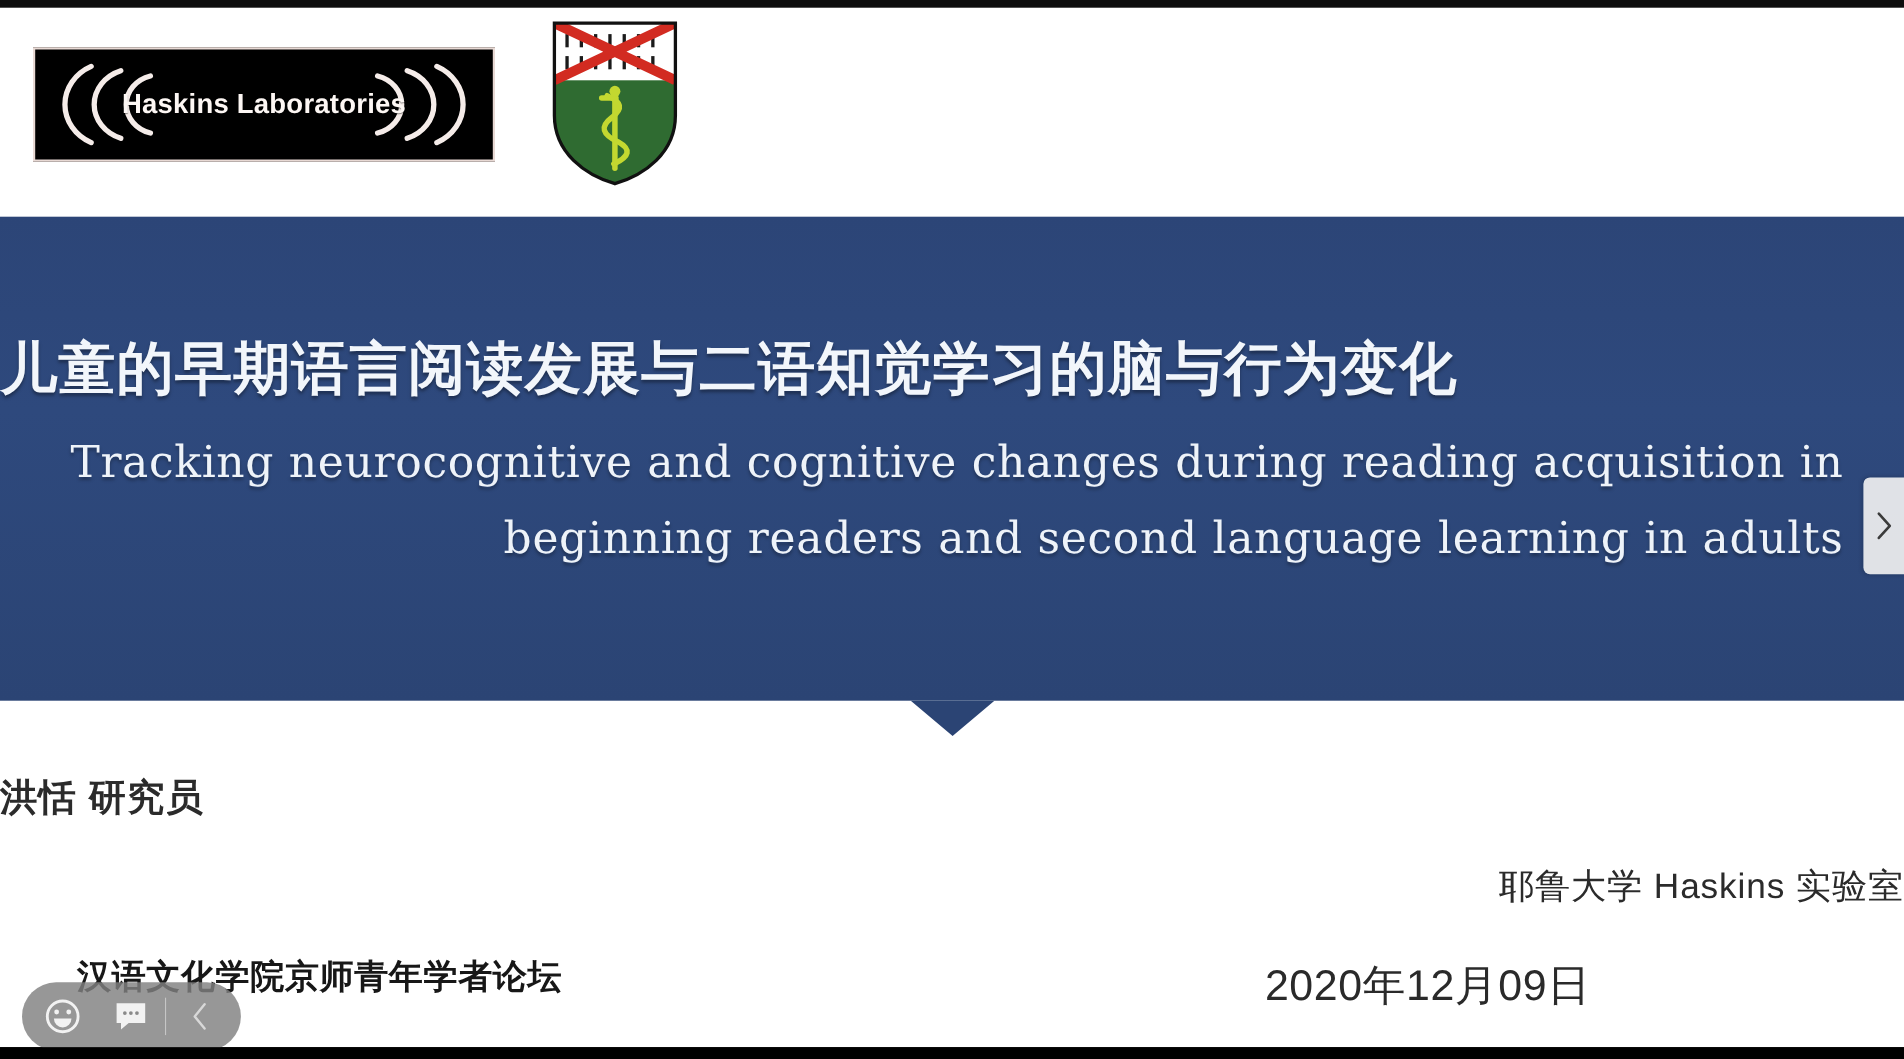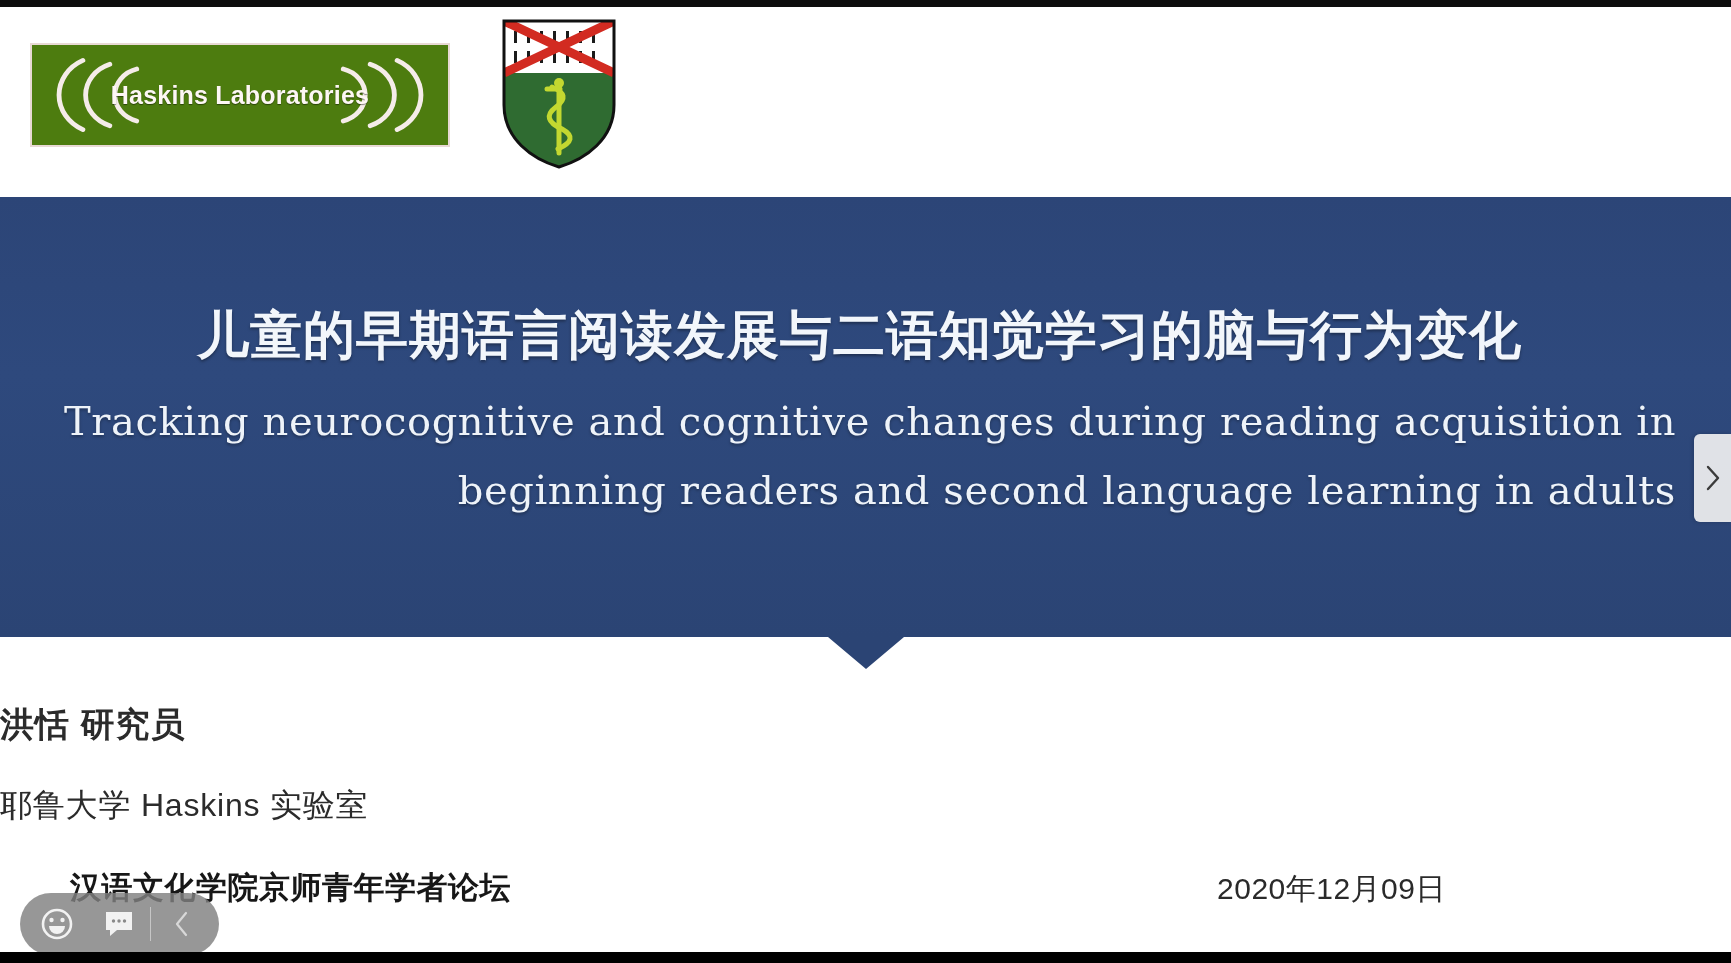--- a/index.html
+++ b/index.html
@@ -33,21 +33,21 @@
 
   
   .logo-row {
     position: absolute; left: 0; top: 0; width: 100%; height: 190px;
   }
 
   .haskins-logo {
     position: absolute;
     left: 30px; top: 36px;
     width: 420px; height: 104px;
-    background: #4d7c0f;
+    background: #000000;
     border: 2px solid #e8d9d4;
     display: flex; align-items: center; justify-content: center;
     overflow: hidden;
   }
   .haskins-logo .arcs-left, .haskins-logo .arcs-right {
     position: absolute; top: 0; height: 100%; width: 130px;
   }
   .haskins-logo .arcs-left { left: 8px; }
   .haskins-logo .arcs-right { right: 8px; }
   .haskins-logo .wordmark {
@@ -70,21 +70,21 @@
   
   .title-band {
     position: absolute;
     left: 0; top: 190px;
     width: 1731px; height: 440px;
     background: linear-gradient(180deg,#2c4577 0%,#2e497d 40%,#2b4474 100%);
   }
   .title-band .cn-title {
     position: absolute;
     left: 0; right: 12px; top: 104px;
-    text-align: center;
+    text-align: left;
     color: #f2f6fb;
     font-family: Liberation Sans, sans-serif;
     font-size: 52px;
     font-weight: 700;
     letter-spacing: 1px;
     text-shadow: 0 2px 3px rgba(0,0,0,.35);
   }
   .title-band .en-title {
     position: absolute;
     left: 55px; right: 55px; top: 190px;
@@ -115,41 +115,41 @@
     position: absolute;
     left: 0; right: 0; top: 695px;
     color: #2b2b2b;
     font-size: 34px;
     font-weight: 600;
     letter-spacing: 1px;
   }
   .speaker-affil {
     position: absolute;
     left: 0; right: 0; top: 777px;
-    text-align: left;
+    text-align: right;
     color: #2b2b2b;
     font-size: 32px;
     font-weight: 500;
     letter-spacing: .8px;
   }
 
   
   .footer-left {
     position: absolute;
     left: 70px; top: 860px;
     color: #171717;
     font-size: 31px;
     font-weight: 700;
     letter-spacing: .5px;
   }
   .footer-right {
     position: absolute;
     right: 285px; top: 862px;
     color: #2a2a2a;
-    font-size: 30px;
+    font-size: 39px;
     font-weight: 500;
     letter-spacing: .5px;
   }
 
   
   .next-slide-btn {
     position: absolute;
     right: 0; top: 434px;
     width: 37px; height: 88px;
     background: rgba(240,240,240,.92);

